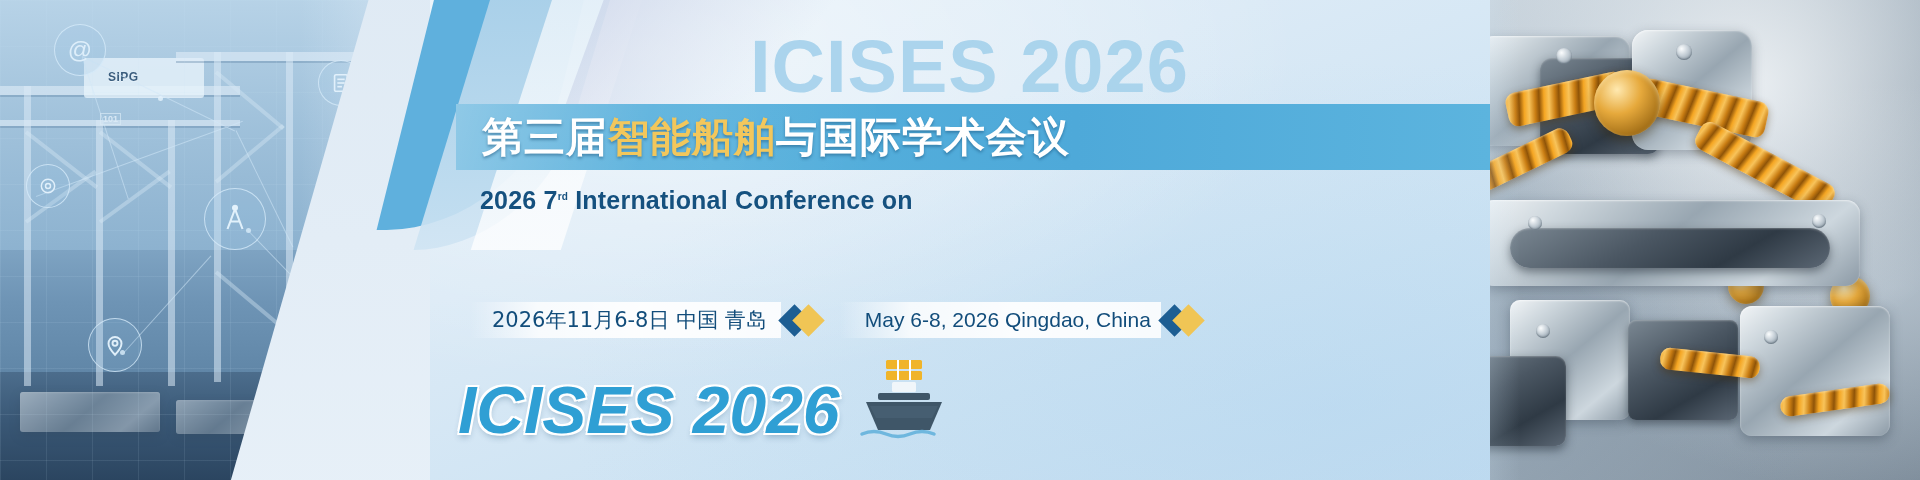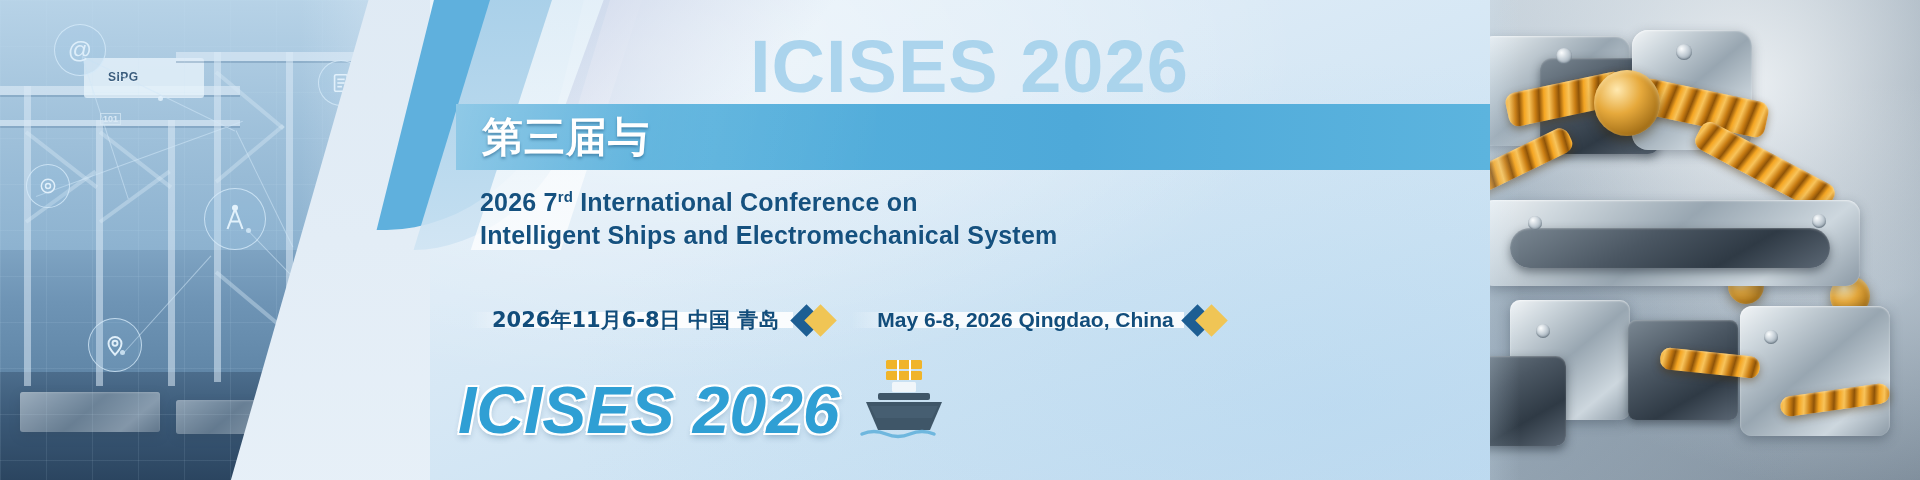--- a/index.html
+++ b/index.html
@@ -184,35 +184,35 @@
   
   .en-sub {
     position:absolute; left:50px; top:180px;
     color:#15517f;
     font-size:25px; font-weight:bold;
     line-height:33px;
     letter-spacing:.2px;
     font-family:"Liberation Sans", sans-serif;
     text-shadow:0 1px 1px rgba(255,255,255,.45);
   }
-  .en-sub sup { font-size:15px; vertical-align:super; }
+  .en-sub sup { font-size:10px; vertical-align:super; }
 
   
   .date-row {
     position:absolute; left:40px; top:300px;
     display:flex; align-items:center;
     height:40px;
   }
   .date-pill {
-    height:16px;
+    height:36px;
     display:flex; align-items:center;
     padding:0 14px 0 22px;
     background:linear-gradient(90deg, rgba(255,255,255,0) 0%, rgba(255,255,255,.80) 22%, rgba(255,255,255,.93) 55%, rgba(255,255,255,.88) 100%);
     color:#124d7b;
-    font-size:21px; font-weight:bold;
+    font-size:21px; font-weight:normal;
     white-space:nowrap;
     font-family:"DejaVu Sans", sans-serif;
     text-align:right;
   }
   .date-pill.en {
     font-family:"Liberation Sans", sans-serif;
     font-size:21px;
     padding:0 10px 0 26px;
   }
   .diamond-pair {
@@ -429,26 +429,27 @@
     <div class="swoosh3"></div>
     <div class="swoosh4"></div>
 
     <div class="watermark">ICISES 2026</div>
 
     <div class="title-band">
       <div class="title-band-sheen"></div>
     </div>
     <div class="cn-title">
       <span class="cn-w">第三届</span>
+      <span class="cn-g">智能船舶</span>
       <span class="cn-w">与</span>
+      <span class="cn-w">国际学术会议</span>
     </div>
 
     <div class="en-sub">
       <div><span>2026 7</span><sup>rd</sup><span> International Conference on</span></div>
-      <div>Intelligent Ships and Electromechanical System</div>
     </div>
 
     <div class="date-row">
       <div class="date-pill">2026年11月6-8日 中国 青岛</div>
       <div class="diamond-pair">
         <div class="dia blue"></div>
         <div class="dia gold"></div>
       </div>
       <div class="date-pill en">May 6-8, 2026 Qingdao, China</div>
       <div class="diamond-pair">

